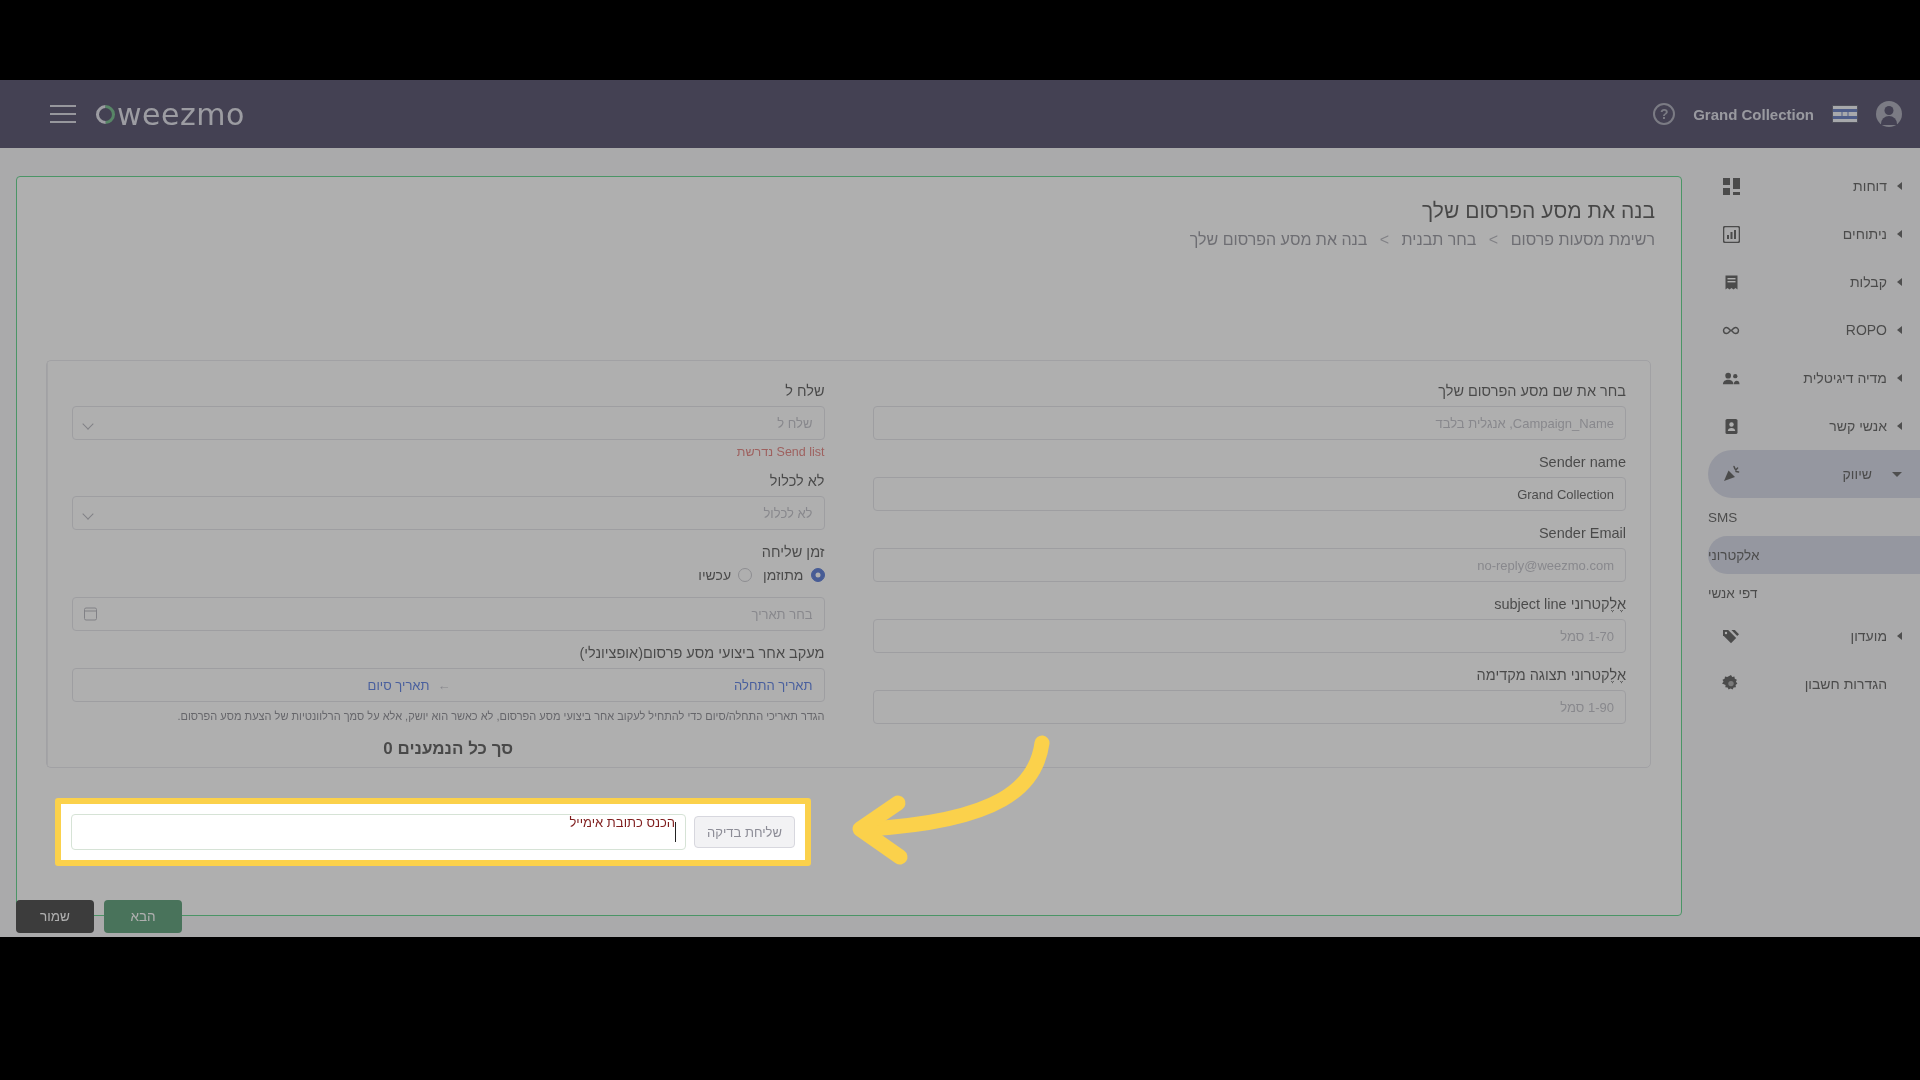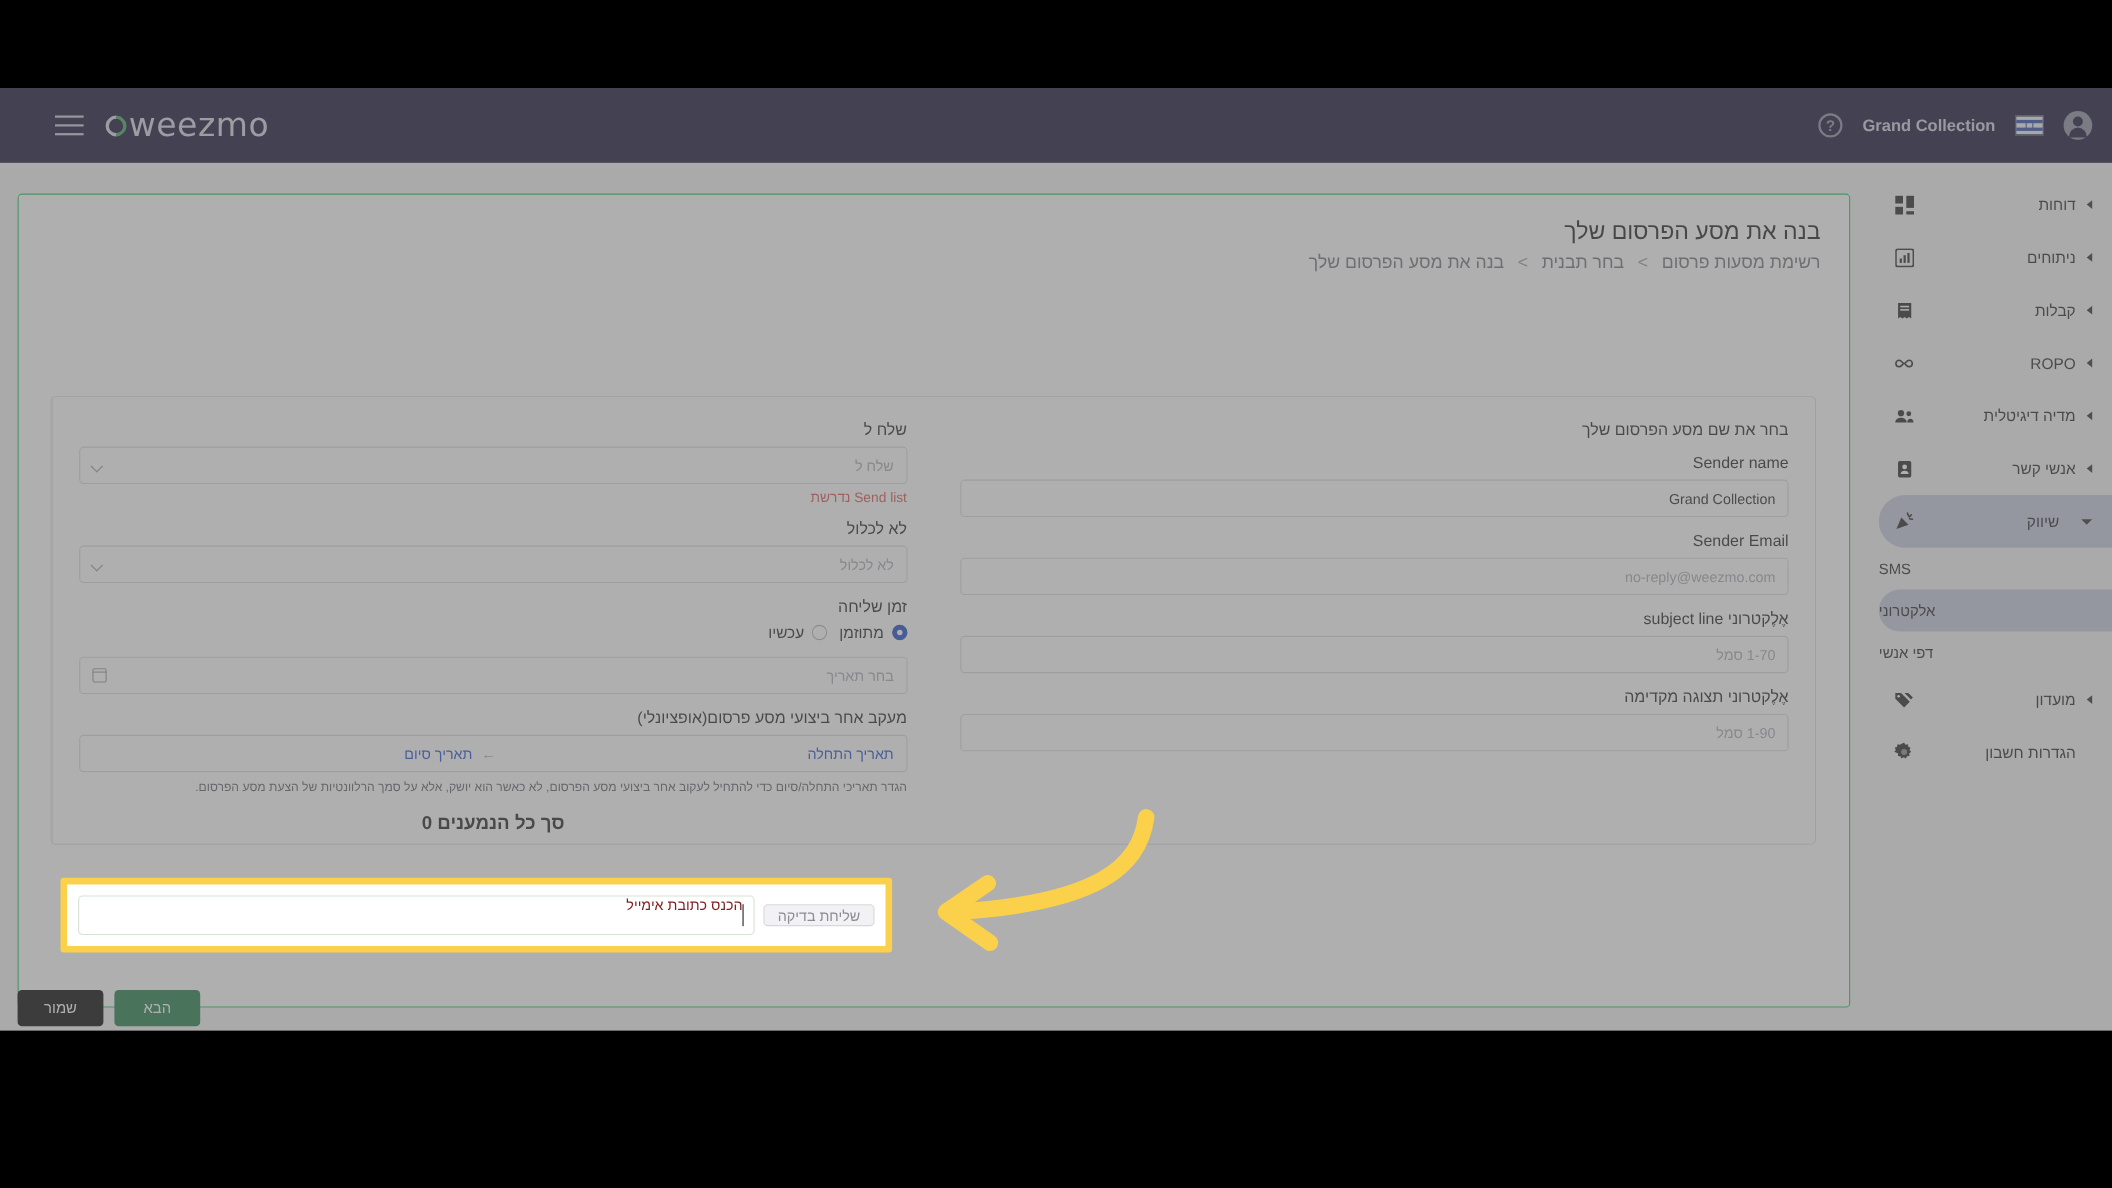--- a/index.html
+++ b/index.html
@@ -450,21 +450,21 @@
   }
   #test-email-input .caret {
     position: absolute;
     right: 9px;
     top: 7px;
     width: 1.5px;
     height: 20px;
     background: #222;
   }
   #test-send-btn {
-    height: 20px;
+    height: 32px;
     min-width: 92px;
     border: 1px solid #d7d7de;
     border-radius: 4px;
     background: #f2f2f4;
     color: #8c8c96;
     font-size: 13px;
     display: flex;
     align-items: center;
     justify-content: center;
     padding: 0 12px;
@@ -671,20 +671,23 @@
           <span>בנה את מסע הפרסום שלך</span>
         </div>
       </div>
 
       <div id="form-card">
 
         <div class="col right">
 
           <div class="fld">
             <div class="fld-label">בחר את שם מסע הפרסום שלך</div>
+            <div class="input">
+              <span class="ph">Campaign_Name, אנגלית בלבד</span>
+            </div>
           </div>
 
           <div class="fld">
             <div class="fld-label">Sender name</div>
             <div class="input">
               <span class="val">Grand Collection</span>
             </div>
           </div>
 
           <div class="fld">

